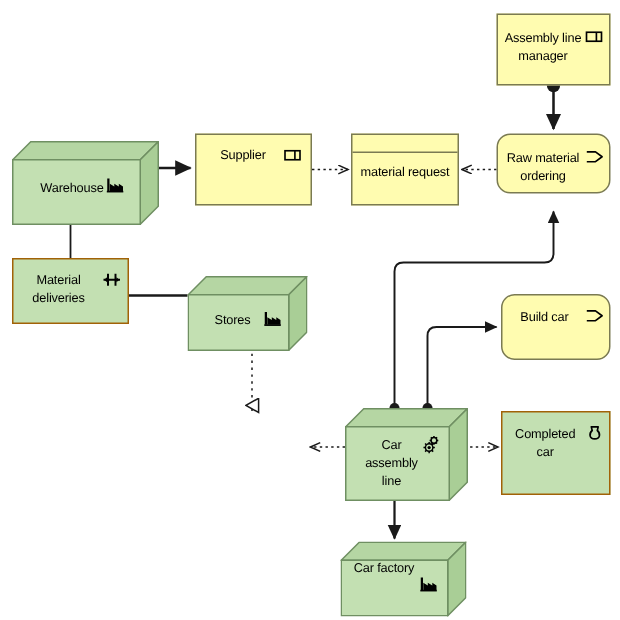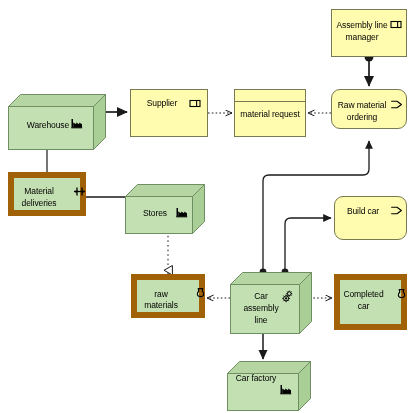--- a/index.html
+++ b/index.html
@@ -26,21 +26,21 @@
   .node {
     position: absolute;
     box-sizing: border-box;
   }
   
   .flat {
     border: 1px solid #7a7a52;
     background: #fffcb0;
   }
   .flat.green {
-    border: 6px solid #a16207;
+    border: 1px solid #a16207;
     background: #c3e0b2;
   }
   .rounded {
     border-radius: 9px;
   }
   .label {
     position: absolute;
     left: 0;
     right: 0;
     top: 6px;
@@ -211,28 +211,20 @@
     <div class="label" style="top:24px; left:0; width:60px;">Stores</div>
     <span class="icon" style="left:50px; top:21px;">
       <svg width="13" height="13" viewBox="0 0 13 13">
         <path d="M1.5,11.5 L1.5,3 L3,3 L3,11.5 Z" fill="#000"></path>
         <path d="M3.2,11.5 L3.2,6.5 L6.2,8.3 L6.2,6.5 L9.2,8.3 L9.2,6.5 L12,8.3 L12,11.5 Z" fill="#000"></path>
         <rect x="1.2" y="11.2" width="11" height="1.1" fill="#000"></rect>
       </svg>
     </span>
   </div>
 
-  <div class="node flat green" style="left:131px; top:274px; width:74px; height:44px;">
-    <div class="label" style="top:9px; left:1px; right:15px;">raw materials</div>
-    <span class="icon" style="left:57px; top:6px;">
-      <svg width="13" height="13" viewBox="0 0 13 13">
-        <path d="M4.2,2.6 L8.8,2.6 L8.2,5 Q10,6.5 9.6,8.6 Q9.2,10.6 6.5,10.6 Q3.8,10.6 3.4,8.6 Q3,6.5 4.8,5 Z" fill="none" stroke="#000" stroke-width="1.1" stroke-linejoin="round"></path>
-      </svg>
-    </span>
-  </div>
 
   <div class="box3d" style="left:230px; top:272px; width:82px; height:62px;">
     <svg width="82" height="62">
       <polygon points="0.5,12.5 12.5,0.5 81.5,0.5 69.5,12.5" fill="#b5d6a3" stroke="#6f8f62" stroke-width="1"></polygon>
       <polygon points="69.5,12.5 81.5,0.5 81.5,49.5 69.5,61.5" fill="#a9ce96" stroke="#6f8f62" stroke-width="1"></polygon>
       <rect x="0.5" y="12.5" width="69" height="49" fill="#c3e0b2" stroke="#6f8f62" stroke-width="1"></rect>
     </svg>
     <div class="label" style="top:19px; left:0; width:62px;">Car</div>
     <div class="label" style="top:31px; left:0; width:62px;">assembly</div>
     <div class="label" style="top:43px; left:0; width:62px;">line</div>

